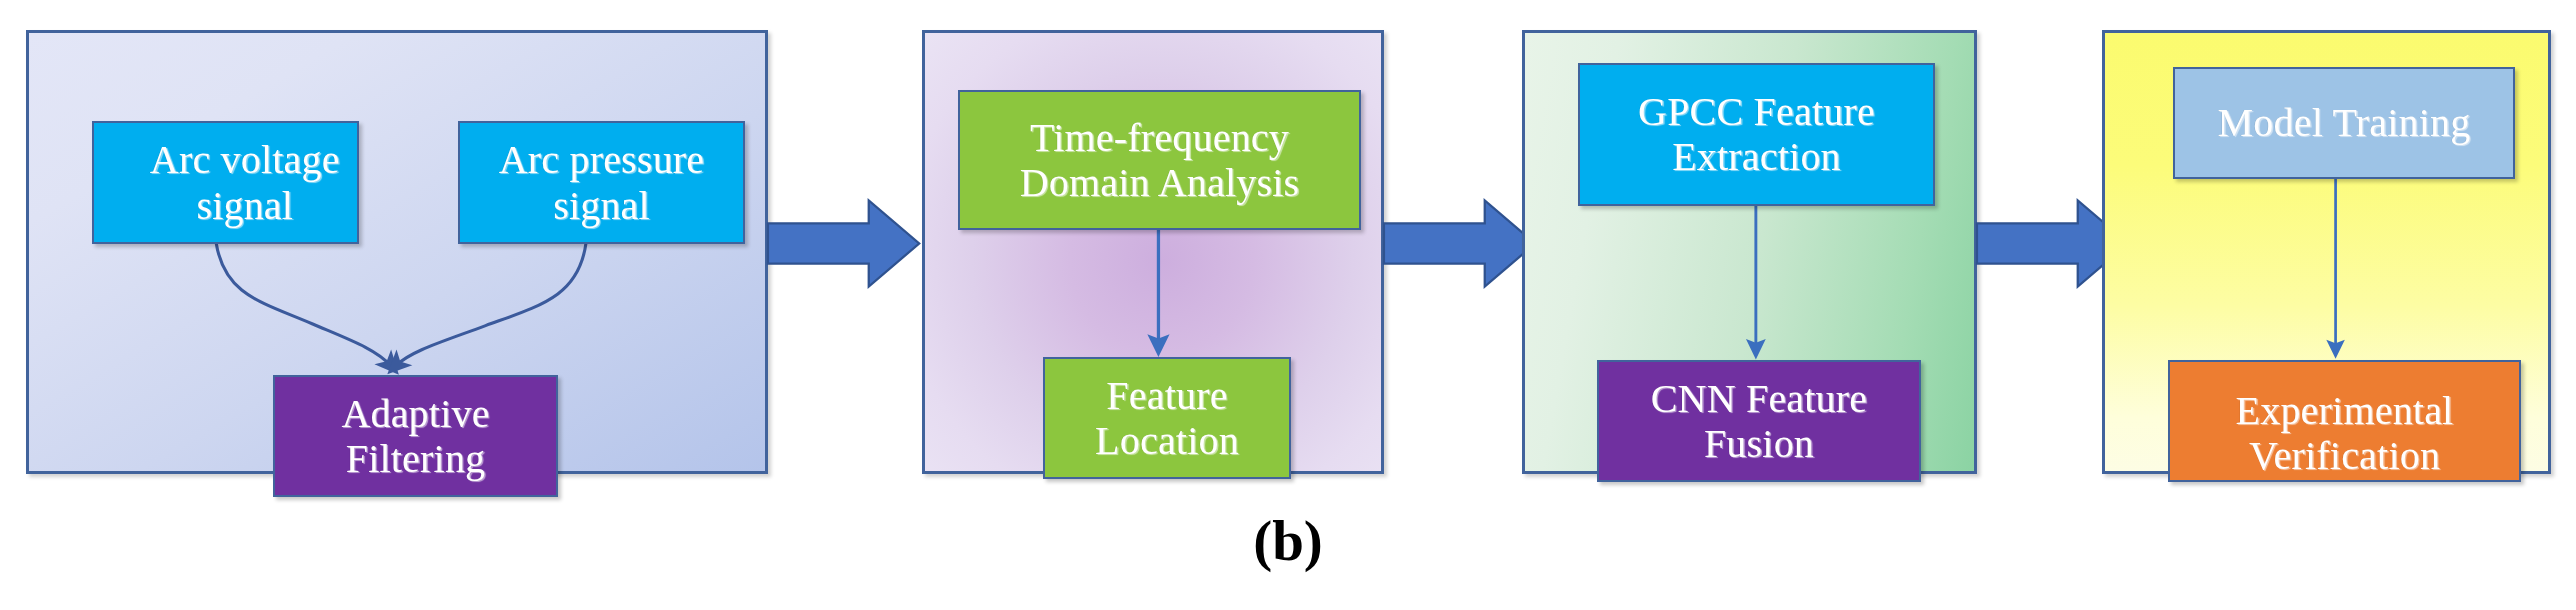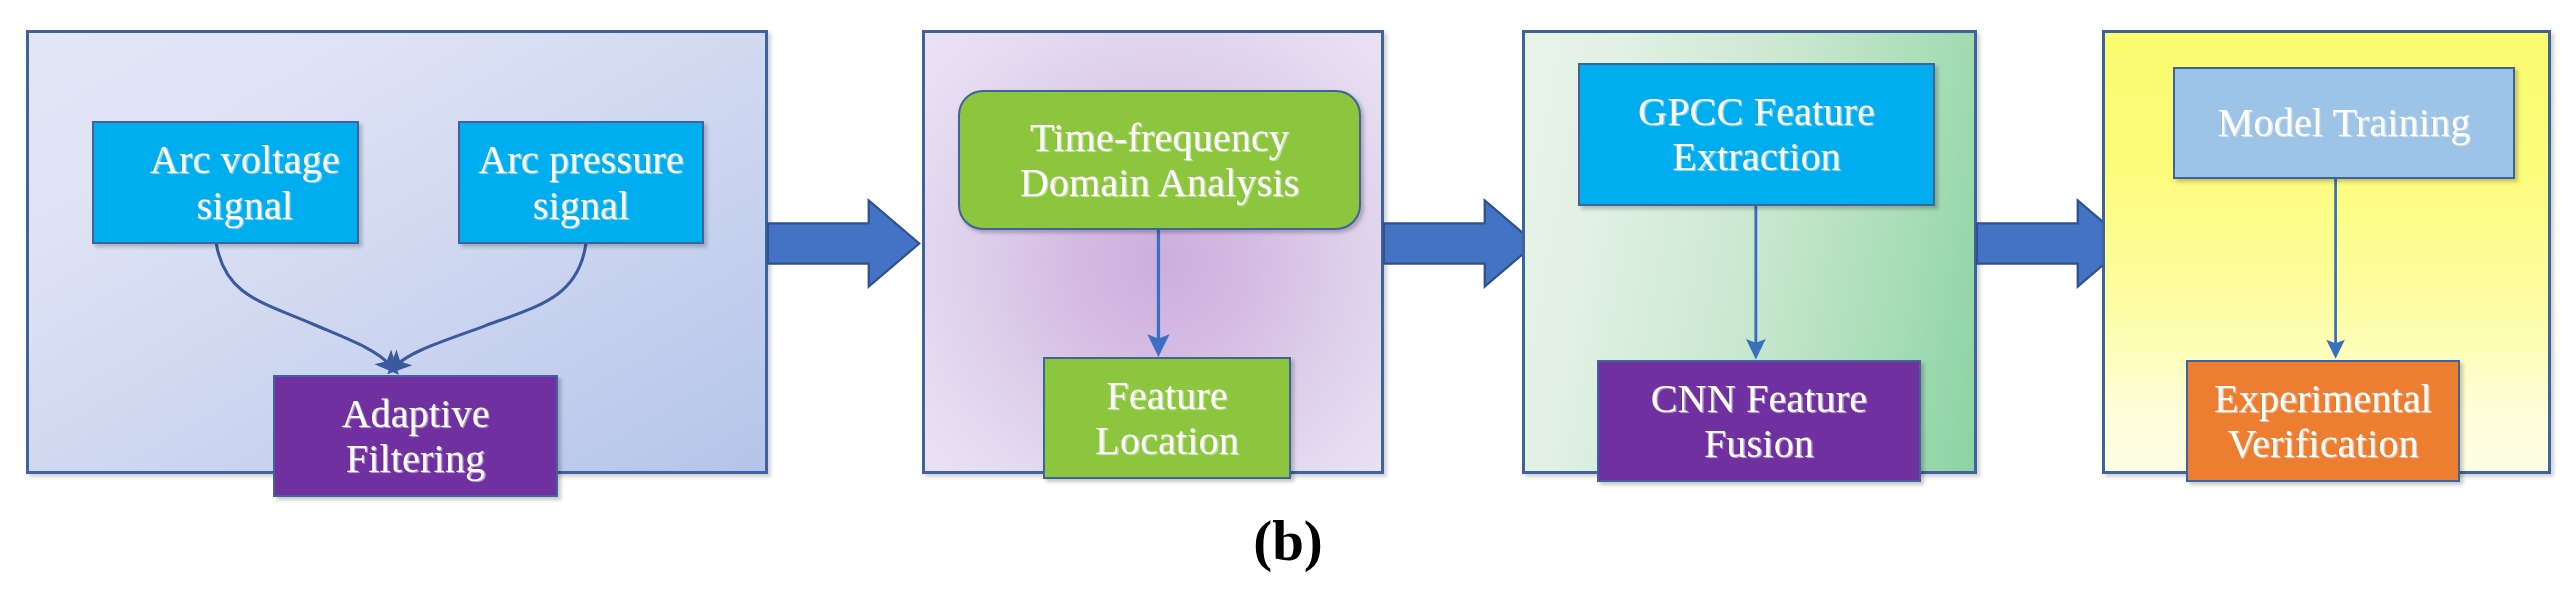--- a/index.html
+++ b/index.html
@@ -68,34 +68,34 @@
   .node span { display: block; white-space: pre-line; }
 
   .c-cyan   { background: #00aeef; }
   .c-green  { background: #8cc63e; }
   .c-purple { background: #7030a0; }
   .c-ltblue { background: #9dc3e6; }
   .c-orange { background: #ed7d31; }
 
   
   .n-arc-voltage  { left: 63px;  top: 88px;  width: 267px; height: 123px; padding-left: 44px; }
-  .n-arc-pressure { left: 429px; top: 88px; width: 246px; height: 123px; }
+  .n-arc-pressure { left: 429px; top: 88px; width: 287px; height: 123px; }
   .n-adaptive     { left: 226px; top: 342px; width: 285px; height: 122px; margin-left: 18px; }
 
   
-  .n-tfda       { left: 33px;  top: 57px;  width: 403px; height: 140px; border-radius: 25px; }
+  .n-tfda       { left: 33px;  top: 57px;  width: 403px; height: 140px; }
   .n-featureloc { left: 118px; top: 324px; width: 248px; height: 122px; }
 
   
   .n-gpcc    { left: 53px;  top: 29.5px;  width: 357px; height: 143px; }
   .n-cnnfuse { left: 72px;  top: 327px; width: 324px; height: 122px; }
 
   
   .n-modeltrain { left: 68px;  top: 34px;  width: 342px; height: 112px; }
-  .n-expverif   { left: 81px;  top: 327px; width: 274px; height: 122px; }
+  .n-expverif   { left: 63px;  top: 327px; width: 353px; height: 122px; align-items: flex-end; }
 
   
   .conn-svg {
     position: absolute;
     left: 0; top: 0;
     width: 100%;
     height: 100%;
     overflow: visible;
     pointer-events: none;
   }

